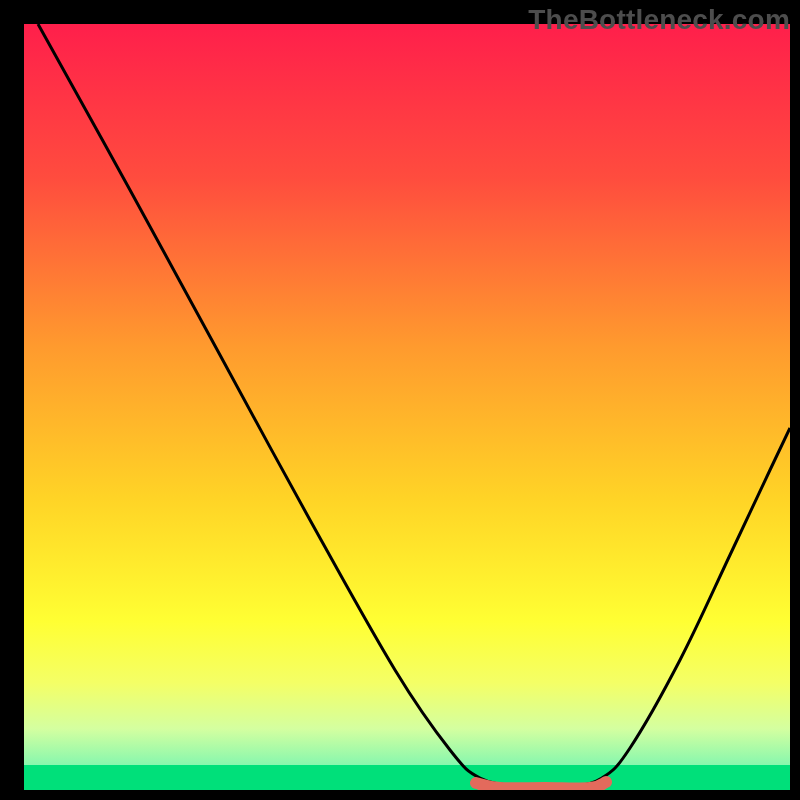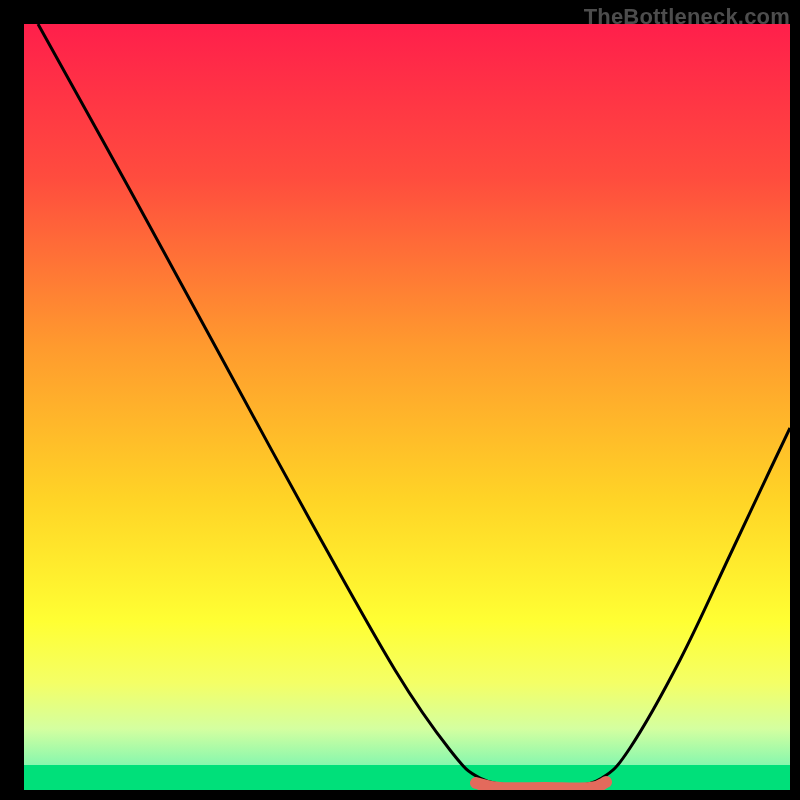--- a/index.html
+++ b/index.html
@@ -14,21 +14,21 @@
     position: relative;
     width: 800px;
     height: 800px;
     background: #000;
   }
   .watermark {
     position: absolute;
     top: 4px;
     right: 10px;
     font-family: Arial, Helvetica, sans-serif;
-    font-size: 22px;
+    font-size: 28px;
     font-weight: 600;
     color: #4d4d4d;
     letter-spacing: 0.2px;
   }
   svg {
     position: absolute;
     top: 0;
     left: 0;
   }
 </style>

